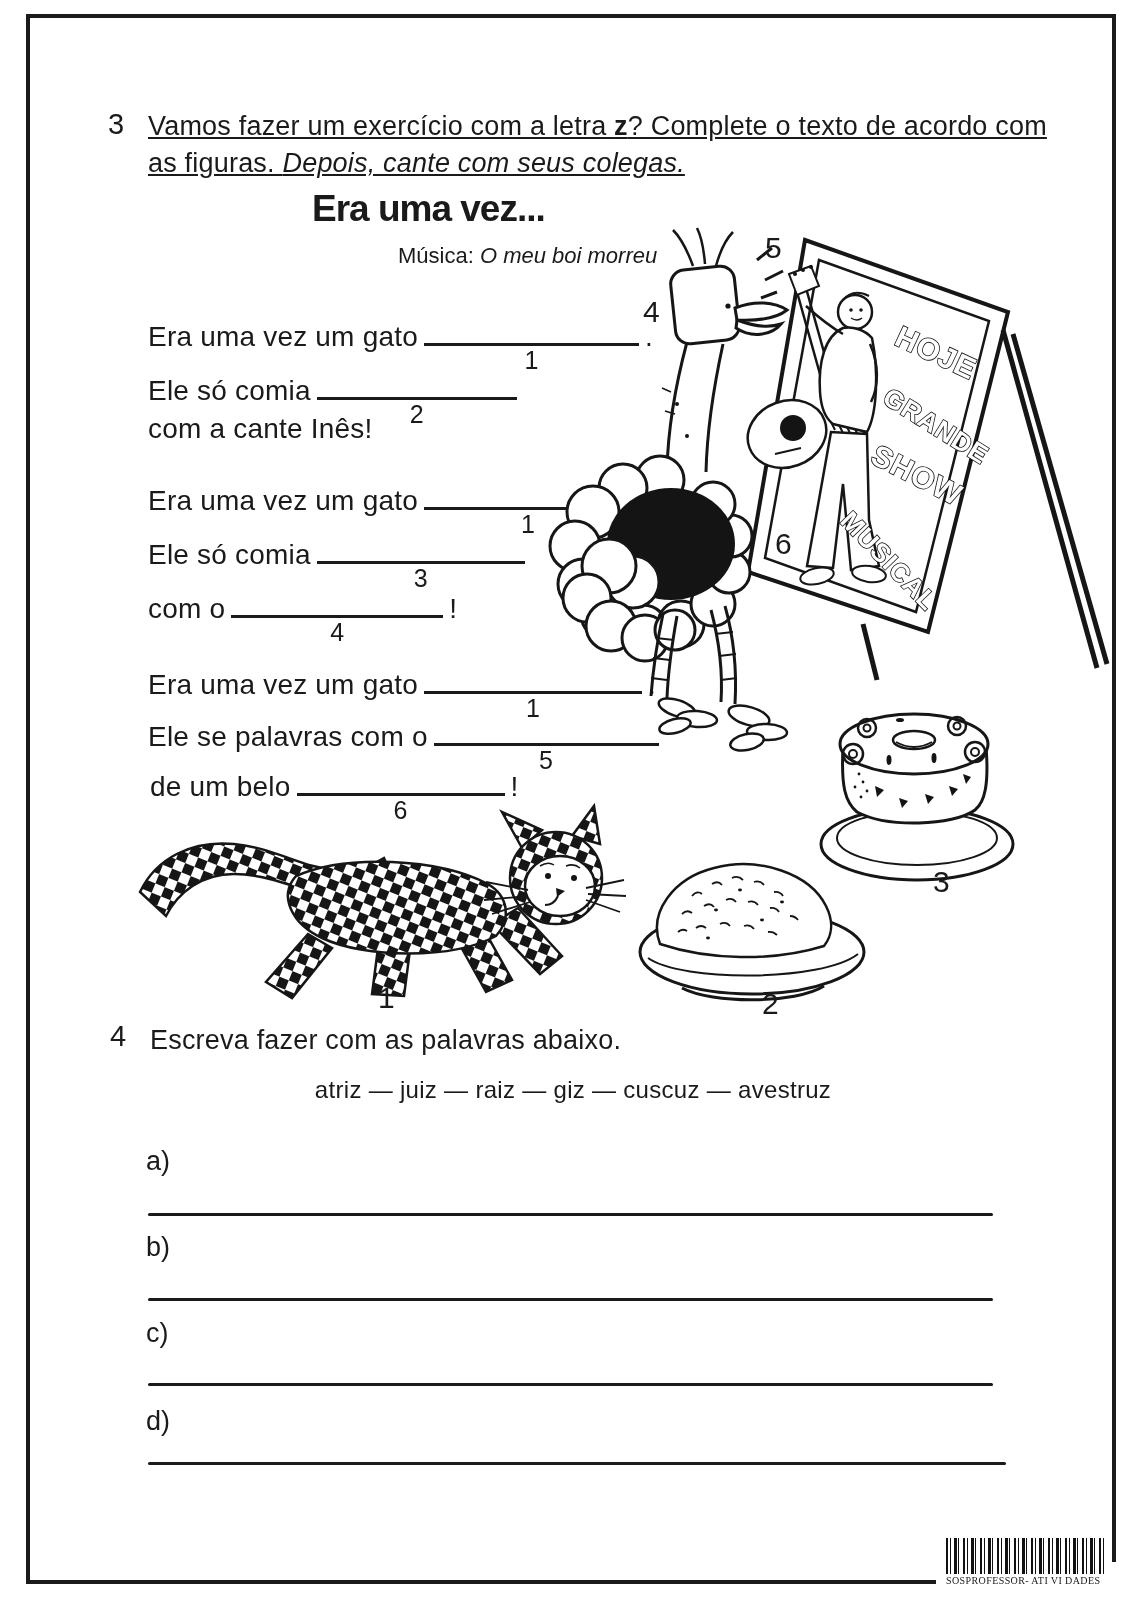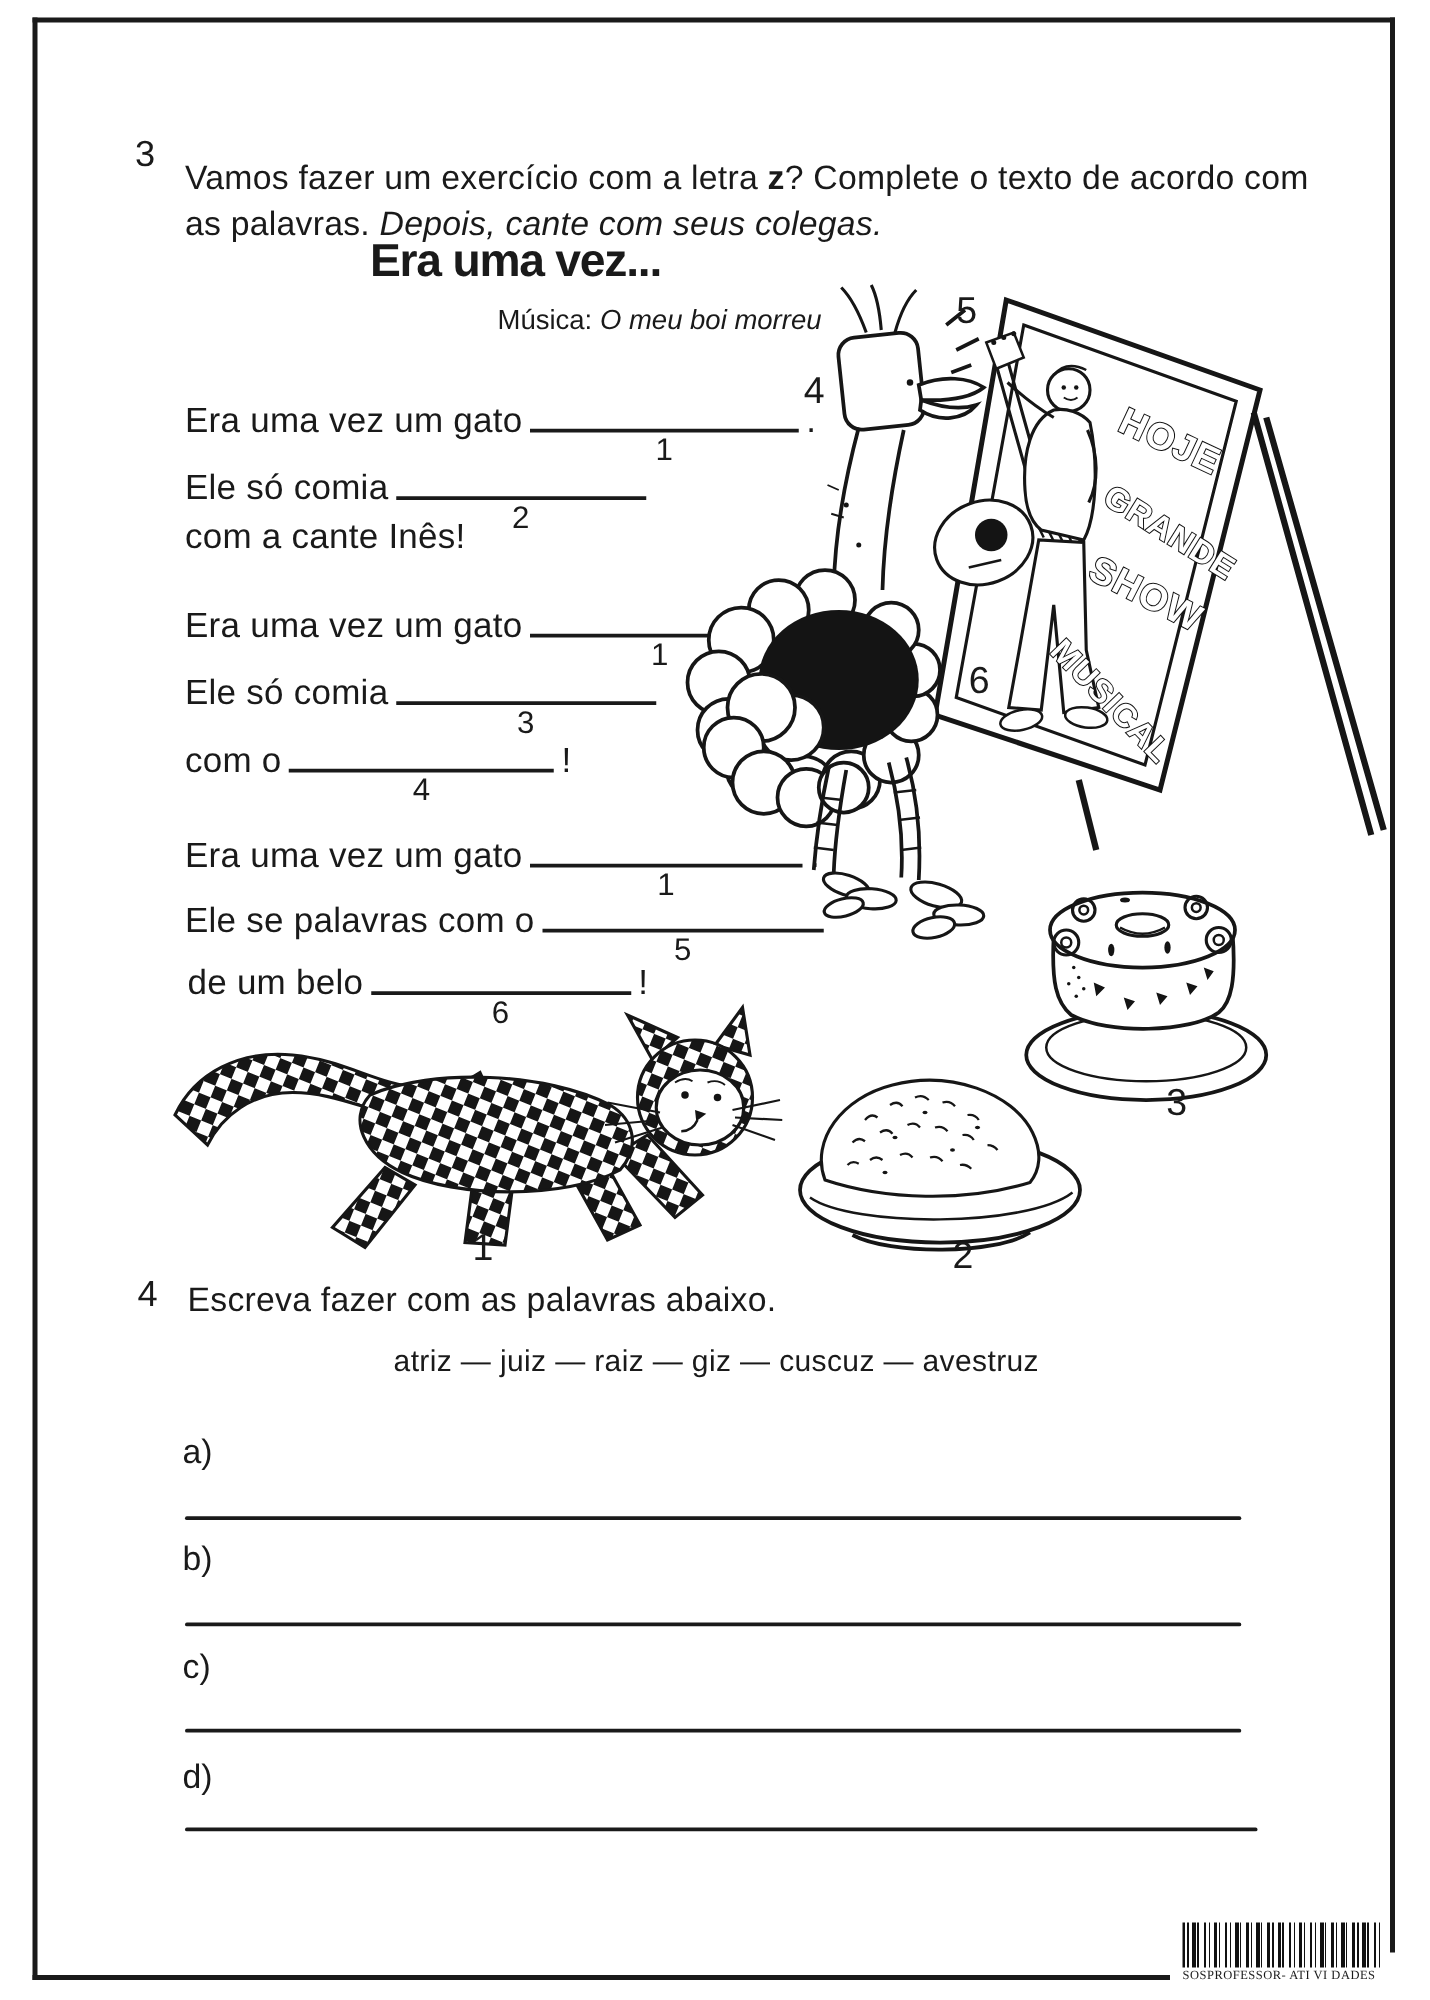--- a/index.html
+++ b/index.html
@@ -3,21 +3,21 @@
 <meta charset="utf-8">
 <style>
   html,body{margin:0;padding:0;background:#ffffff;}
   #page{position:relative;width:1144px;height:1600px;background:#fff;
         font-family:"Liberation Sans",sans-serif;color:#1a1a1a;overflow:hidden;}
   .border-seg{position:absolute;background:#1a1a1a;}
   .exnum{position:absolute;font-size:29px;}
   .instr{position:absolute;font-size:27px;line-height:37px;letter-spacing:.2px;}
   .instr .b{font-weight:bold;}
   .instr .it{font-style:italic;}
-  #song-title{position:absolute;left:296px;top:188px;font-size:37px;font-weight:bold;letter-spacing:-1px;}
+  #song-title{position:absolute;left:312px;top:188px;font-size:37px;font-weight:bold;letter-spacing:-1px;}
   #music-line{position:absolute;left:398px;top:243px;font-size:22px;}
   #music-line .it{font-style:italic;}
   .vrow{position:absolute;font-size:28px;white-space:nowrap;letter-spacing:.2px;}
   .blank{display:inline-block;position:relative;border-bottom:3px solid #1a1a1a;height:.95em;margin:0 6px;}
   .blank .bnum{position:absolute;top:calc(100% + 3px);left:0;width:100%;text-align:center;font-size:25px;}
   .fig{position:absolute;}
   #word-bank{position:absolute;left:148px;top:1076px;width:850px;text-align:center;font-size:24px;letter-spacing:.3px;}
   .anslabel{position:absolute;left:146px;font-size:27px;}
   .ansline{position:absolute;left:148px;width:845px;height:3px;background:#1a1a1a;border-radius:2px;}
   #barcode{position:absolute;left:946px;top:1538px;width:160px;background:#fff;}
@@ -37,23 +37,23 @@
 <body>
 
 <div id="page">
 
   <div class="border-seg" style="left:26px;top:14px;width:1090px;height:4px;"></div>
   <div class="border-seg" style="left:26px;top:14px;width:4px;height:1570px;"></div>
   <div class="border-seg" style="left:1112px;top:14px;width:4px;height:1548px;"></div>
   <div class="border-seg" style="left:26px;top:1580px;width:910px;height:4px;"></div>
 
   <div class="exnum" style="left:108px;top:108px;">3</div>
-  <div class="instr" style="left:148px;top:124px;">
+  <div class="instr" style="left:148px;top:108px;text-decoration:underline;">
     <div><span>Vamos fazer um exercício com a letra </span><span class="b">z</span><span>? Complete o texto de acordo com</span></div>
-    <div><span>as palavras. </span><span class="it">Depois, cante com seus colegas.</span></div>
+    <div><span>as figuras. </span><span class="it">Depois, cante com seus colegas.</span></div>
   </div>
 
   <div id="song-title">Era uma vez...</div>
   <div id="music-line"><span>Música: </span><span class="it">O meu boi morreu</span></div>
 
   <div class="vrow" style="left:148px;top:316px;"><span>Era uma vez um gato</span><span class="blank" style="width:215px;"><span class="bnum">1</span></span><span>.</span></div>
   <div class="vrow" style="left:148px;top:370px;"><span>Ele só comia</span><span class="blank" style="width:200px;"><span class="bnum">2</span></span></div>
   <div class="vrow" style="left:148px;top:413px;"><span>com a cante Inês!</span></div>
 
   <div class="vrow" style="left:148px;top:480px;"><span>Era uma vez um gato</span><span class="blank" style="width:208px;"><span class="bnum">1</span></span><span>.</span></div>

